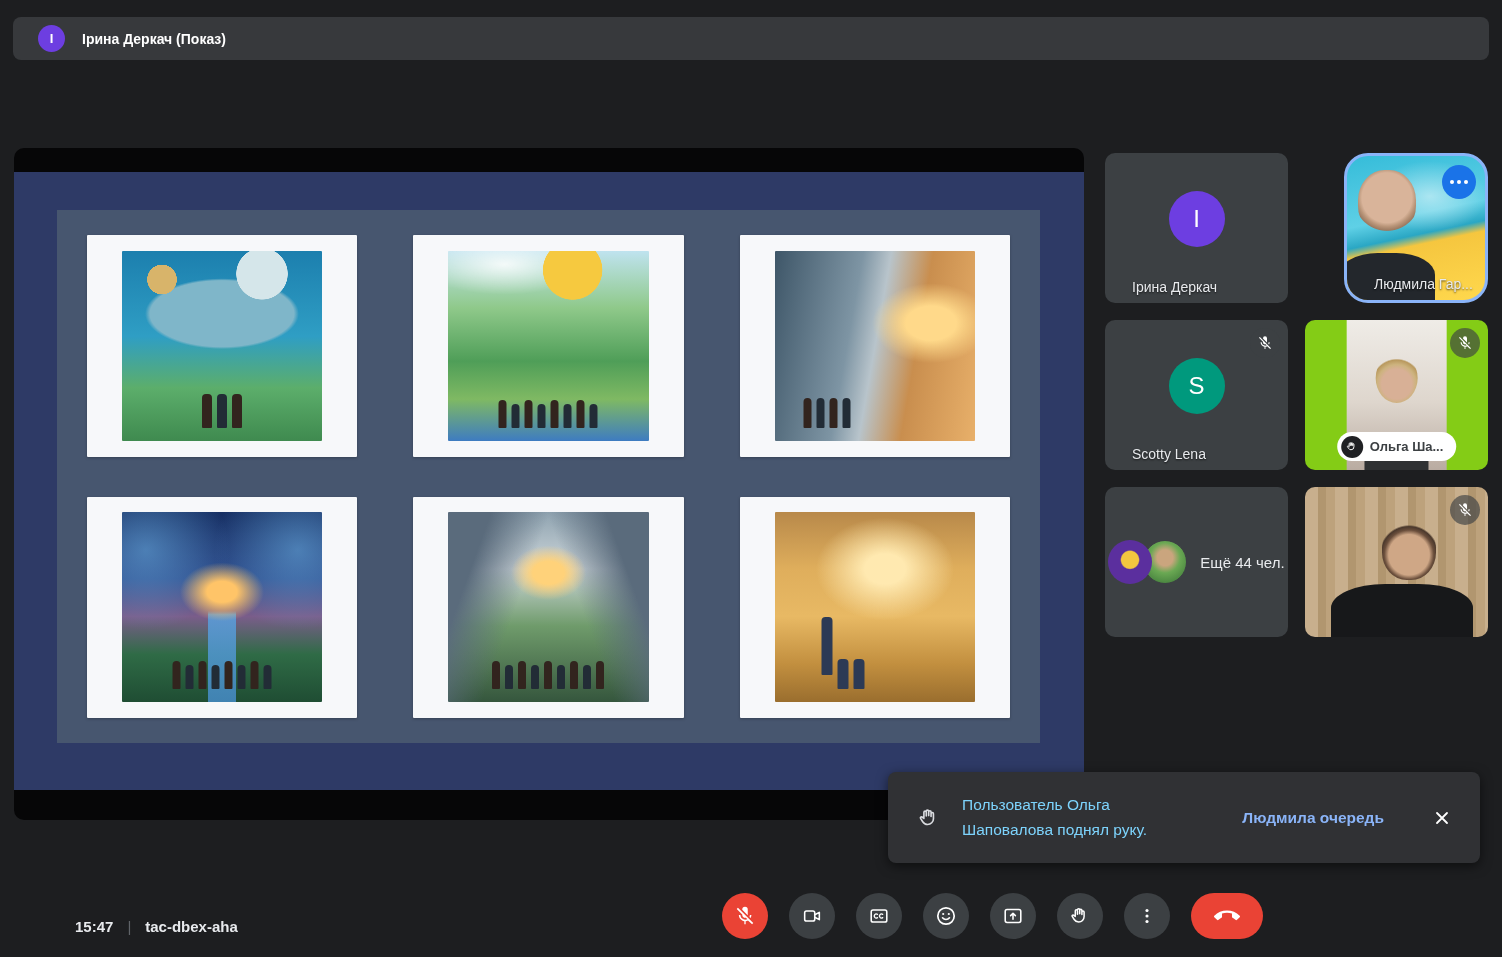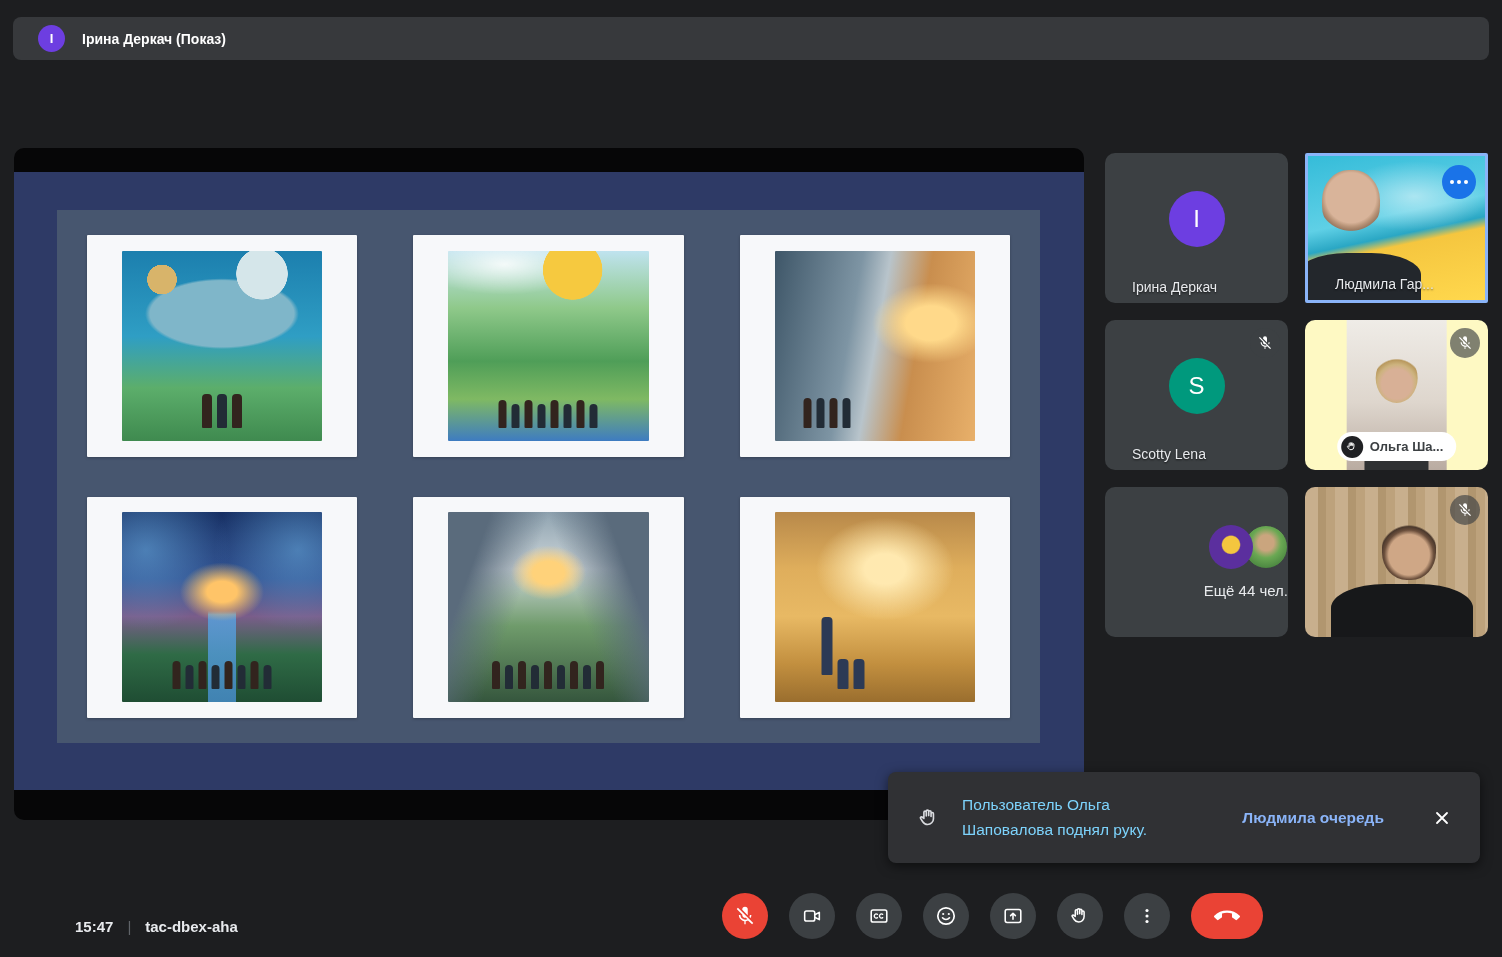--- a/index.html
+++ b/index.html
@@ -99,56 +99,57 @@
     width:56px; height:56px; border-radius:50%;
     display:flex; align-items:center; justify-content:center;
     color:#fff; font-size:24px;
   }
   .mic-badge {
     position:absolute; top:8px; right:8px; width:30px; height:30px; border-radius:50%;
     background:rgba(60,64,67,.65); display:flex; align-items:center; justify-content:center;
     z-index:4;
   }
   .tile.video-ludmyla {
-    border:3px solid #8ab4f8; border-radius:2px;
+    border:3px solid #8ab4f8; border-radius:24px;
     background:
       radial-gradient(60% 35% at 60% 28%, rgba(255,255,255,.5), rgba(255,255,255,0) 70%),
       linear-gradient(168deg, #35bcd9 0%, #5fd0e6 42%, #2aa7c4 54%, #f5c63f 60%, #ffd84d 100%);
+    margin-left: 39px;
   }
   .menu-dots {
     position:absolute; top:9px; right:9px; width:34px; height:34px; border-radius:50%;
     background:#1a73e8; display:flex; align-items:center; justify-content:center; gap:3px; z-index:4;
   }
   .menu-dots s { width:4px; height:4px; border-radius:50%; background:#fff; }
   .p-head { position:absolute; border-radius:50%; }
   .ludmyla-head { left:8%; top:10%; width:58px; height:66px; background:radial-gradient(circle at 50% 42%, #d9b49a 52%, #b99579 60%, #9c7a61 68%, rgba(0,0,0,0) 70%); border-radius:46%; }
   .ludmyla-body { position:absolute; left:-6%; bottom:-8px; width:70%; height:38%; background:#23272c; border-radius:40% 40% 0 0; }
   .tile.video-viktoria { background:linear-gradient(#d8dddb 0%, #c2cac9 45%, #9aa5a6 100%); }
   .viktoria-head { left:50%; top:30%; transform:translateX(-50%); width:46px; height:54px;
     background:radial-gradient(circle at 50% 64%, #c9a188 36%, #45342f 40%, #45342f 62%, rgba(0,0,0,0) 66%); }
   .viktoria-body { position:absolute; left:50%; bottom:-6px; transform:translateX(-50%); width:70%; height:30%; background:#1f3036; border-radius:40% 40% 0 0; }
-  .tile.video-olga { background:#fef9c3; }
+  .tile.video-olga { background:#84cc16; }
   .olga-strip { position:absolute; left:50%; transform:translateX(-50%); width:55%; height:100%;
     background:linear-gradient(#efece7 0%, #ded6cd 55%, #b9aba1 100%); }
   .olga-head { left:50%; top:22%; transform:translateX(-50%); width:42px; height:50px;
     background:radial-gradient(circle at 50% 62%, #d8b096 40%, #cdb37e 52%, #b9995e 64%, rgba(0,0,0,0) 68%); }
   .olga-body { position:absolute; left:50%; bottom:-4px; transform:translateX(-50%); width:64%; height:28%; background:#2f3133; border-radius:42% 42% 0 0; }
   .hand-pill {
     position:absolute; left:50%; bottom:9px; transform:translateX(-50%); z-index:5;
     background:#fff; border-radius:16px; height:29px;
     display:flex; align-items:center; gap:7px; padding:0 13px 0 4px; white-space:nowrap;
   }
   .hand-pill .hcirc { width:22px; height:22px; border-radius:50%; background:#202124; display:flex; align-items:center; justify-content:center; }
   .hand-pill .htxt { font-size:13px; color:#3c4043; font-weight:bold; }
   .tile.video-man { background:
       repeating-linear-gradient(90deg, #c8af8d 0 13px, #b1966f 13px 21px, #bda27c 21px 30px); }
   .man-head { left:42%; top:22%; width:54px; height:60px;
     background:radial-gradient(circle at 50% 58%, #cfa786 46%, #6b4f3c 56%, #4a382c 64%, rgba(0,0,0,0) 68%); border-radius:46%; }
   .man-body { position:absolute; left:14%; bottom:-10px; width:78%; height:42%; background:#17181a; border-radius:38% 38% 0 0; }
-  .tile.more-tile { display:flex; flex-direction:column; align-items:flex-end; justify-content:center; gap:13px; }
+  .tile.more-tile { display:flex; flex-direction:row; align-items:center; justify-content:center; gap:13px; }
   .more-avs { display:flex; }
   .more-avs .mav { width:44px; height:44px; border-radius:50%; }
   .mav.purple { background:radial-gradient(circle at 50% 45%, #f4c63f 26%, #5b2f9e 30%); z-index:2; }
   .mav.green { background:radial-gradient(circle at 50% 40%, #caa57e 24%, #6aa853 46%, #3f7a3a 90%); margin-left:-9px; border:1px solid #3c4043; }
   .more-label { font-size:15px; color:#e8eaed; }
   .lena-photo { width:56px; height:56px; border-radius:50%;
     background:radial-gradient(circle at 35% 35%, #eceae6 18%, #9a9d9f 36%, #3a3d40 62%, #242628 100%); }
 
   
   .toast {

